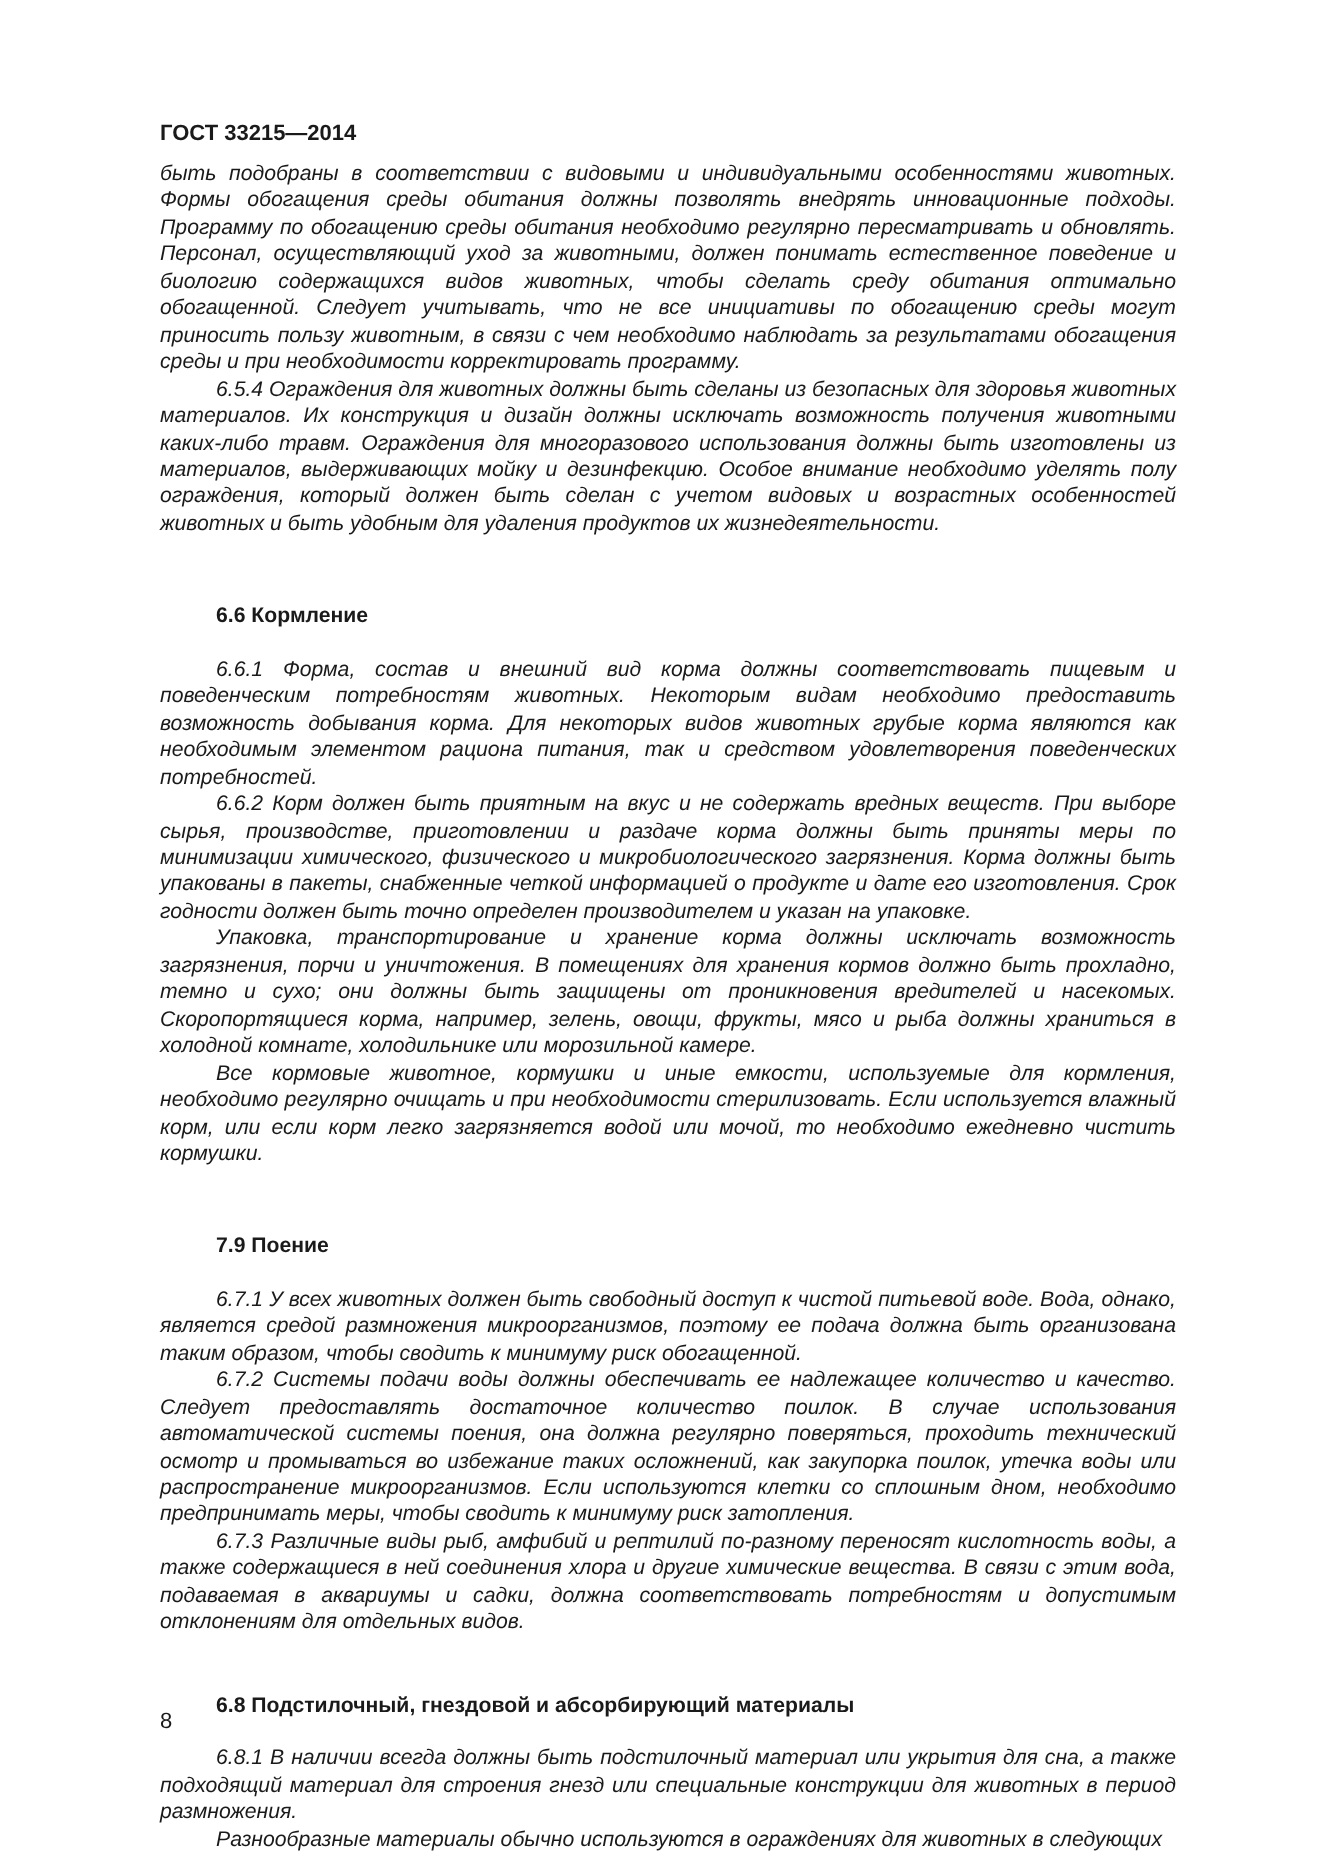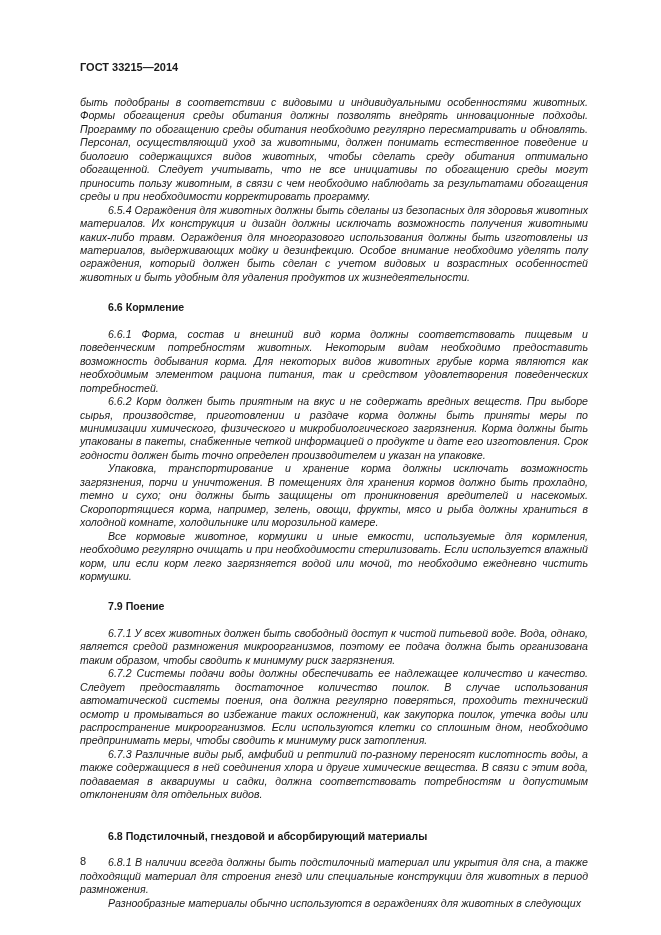--- a/index.html
+++ b/index.html
@@ -2,45 +2,45 @@
 <html><head>
 <meta charset="utf-8">
 <style>
   html, body { margin: 0; padding: 0; background: #ffffff; }
   body { width: 661px; height: 935px; position: relative; overflow: hidden; }
   .page {
     position: absolute; left: 80px; top: 60px; width: 508px;
     font-family: "Liberation Sans", sans-serif; font-size: 10.6px; line-height: 13.45px;
     color: #1a1a1a;
   }
-  .doc-header { font-weight: bold; font-size: 11px; margin: 0 0 22px 0; line-height: 14px; }
+  .doc-header { font-weight: bold; font-size: 11px; margin: 0 0 7px 0; line-height: 14px; }
   p { margin: 0; text-align: justify; text-align-last: left; hyphens: manual; font-style: italic; }
   p.indent { text-indent: 28px; }
   h3 { margin: 0; font-size: 10.6px; font-weight: bold; padding-left: 28px; line-height: 13.45px; }
-  .gap-before { margin-top: 17px; }
+  .gap-before { margin-top: 33px; }
   .gap-after { margin-bottom: 13px; }
   .page-number { position: absolute; left: 80px; top: 855px; font-family: "Liberation Sans", sans-serif; font-size: 11px; color: #1a1a1a; }
 </style>
 </head>
 <body>
 
 <div class="page">
   <div class="doc-header">ГОСТ 33215—2014</div>
 
   <p>быть подобраны в соответствии с видовыми и индивидуальными особенностями животных. Формы обогащения среды обитания должны позволять внедрять инновационные подходы. Программу по обогащению среды обитания необходимо регулярно пересматривать и обновлять. Персонал, осуществляющий уход за животными, должен понимать естественное поведение и биологию содержащихся видов животных, чтобы сделать среду обитания оптимально обогащенной. Следует учитывать, что не все инициативы по обогащению среды могут приносить пользу животным, в связи с чем необходимо наблюдать за результатами обогащения среды и при необходимости корректировать программу.</p>
   <p class="indent">6.5.4 Ограждения для животных должны быть сделаны из безопасных для здоровья животных материалов. Их конструкция и дизайн должны исключать возможность получения животными каких-либо травм. Ограждения для многоразового использования должны быть изготовлены из материалов, выдерживающих мойку и дезинфекцию. Особое внимание необходимо уделять полу ограждения, который должен быть сделан с учетом видовых и возрастных особенностей животных и быть удобным для удаления продуктов их жизнедеятельности.</p>
 
   <h3 class="gap-before gap-after">6.6 Кормление</h3>
   <p class="indent">6.6.1 Форма, состав и внешний вид корма должны соответствовать пищевым и поведенческим потребностям животных. Некоторым видам необходимо предоставить возможность добывания корма. Для некоторых видов животных грубые корма являются как необходимым элементом рациона питания, так и средством удовлетворения поведенческих потребностей.</p>
   <p class="indent">6.6.2 Корм должен быть приятным на вкус и не содержать вредных веществ. При выборе сырья, производстве, приготовлении и раздаче корма должны быть приняты меры по минимизации химического, физического и микробиологического загрязнения. Корма должны быть упакованы в пакеты, снабженные четкой информацией о продукте и дате его изготовления. Срок годности должен быть точно определен производителем и указан на упаковке.</p>
   <p class="indent">Упаковка, транспортирование и хранение корма должны исключать возможность загрязнения, порчи и уничтожения. В помещениях для хранения кормов должно быть прохладно, темно и сухо; они должны быть защищены от проникновения вредителей и насекомых. Скоропортящиеся корма, например, зелень, овощи, фрукты, мясо и рыба должны храниться в холодной комнате, холодильнике или морозильной камере.</p>
   <p class="indent">Все кормовые животное, кормушки и иные емкости, используемые для кормления, необходимо регулярно очищать и при необходимости стерилизовать. Если используется влажный корм, или если корм легко загрязняется водой или мочой, то необходимо ежедневно чистить кормушки.</p>
 
   <h3 class="gap-before gap-after">7.9 Поение</h3>
-  <p class="indent">6.7.1 У всех животных должен быть свободный доступ к чистой питьевой воде. Вода, однако, является средой размножения микроорганизмов, поэтому ее подача должна быть организована таким образом, чтобы сводить к минимуму риск загрязнения.</p>
+  <p class="indent">6.7.1 У всех животных должен быть свободный доступ к чистой питьевой воде. Вода, однако, является средой размножения микроорганизмов, поэтому ее подача должна быть организована таким образом, чтобы сводить к минимуму риск обогащенной.</p>
   <p class="indent">6.7.2 Системы подачи воды должны обеспечивать ее надлежащее количество и качество. Следует предоставлять достаточное количество поилок. В случае использования автоматической системы поения, она должна регулярно поверяться, проходить технический осмотр и промываться во избежание таких осложнений, как закупорка поилок, утечка воды или распространение микроорганизмов. Если используются клетки со сплошным дном, необходимо предпринимать меры, чтобы сводить к минимуму риск затопления.</p>
   <p class="indent">6.7.3 Различные виды рыб, амфибий и рептилий по-разному переносят кислотность воды, а также содержащиеся в ней соединения хлора и другие химические вещества. В связи с этим вода, подаваемая в аквариумы и садки, должна соответствовать потребностям и допустимым отклонениям для отдельных видов.</p>
 
   <h3 class="gap-before gap-after" style="margin-top:28px">6.8 Подстилочный, гнездовой и абсорбирующий материалы</h3>
   <p class="indent">6.8.1 В наличии всегда должны быть подстилочный материал или укрытия для сна, а также подходящий материал для строения гнезд или специальные конструкции для животных в период размножения.</p>
   <p class="indent">Разнообразные материалы обычно используются в ограждениях для животных в следующих</p>
 </div>
 
 <div class="page-number">8</div>
 

